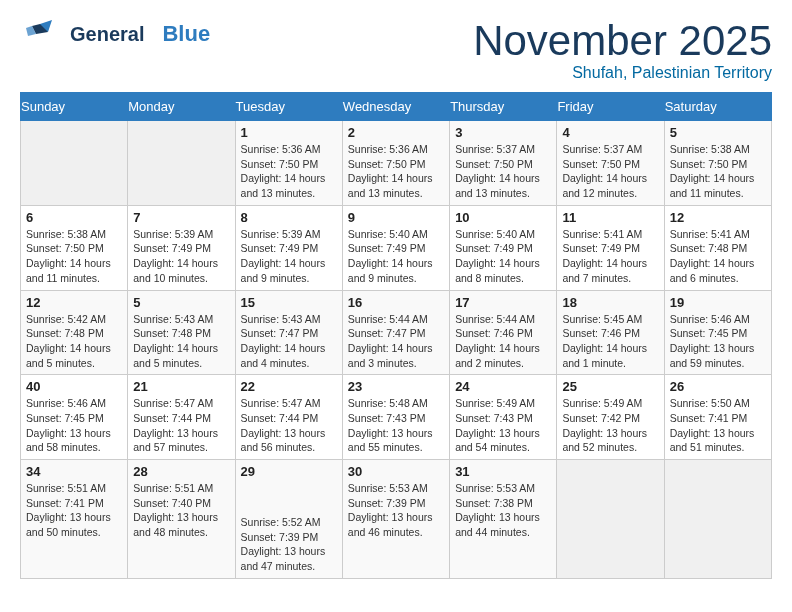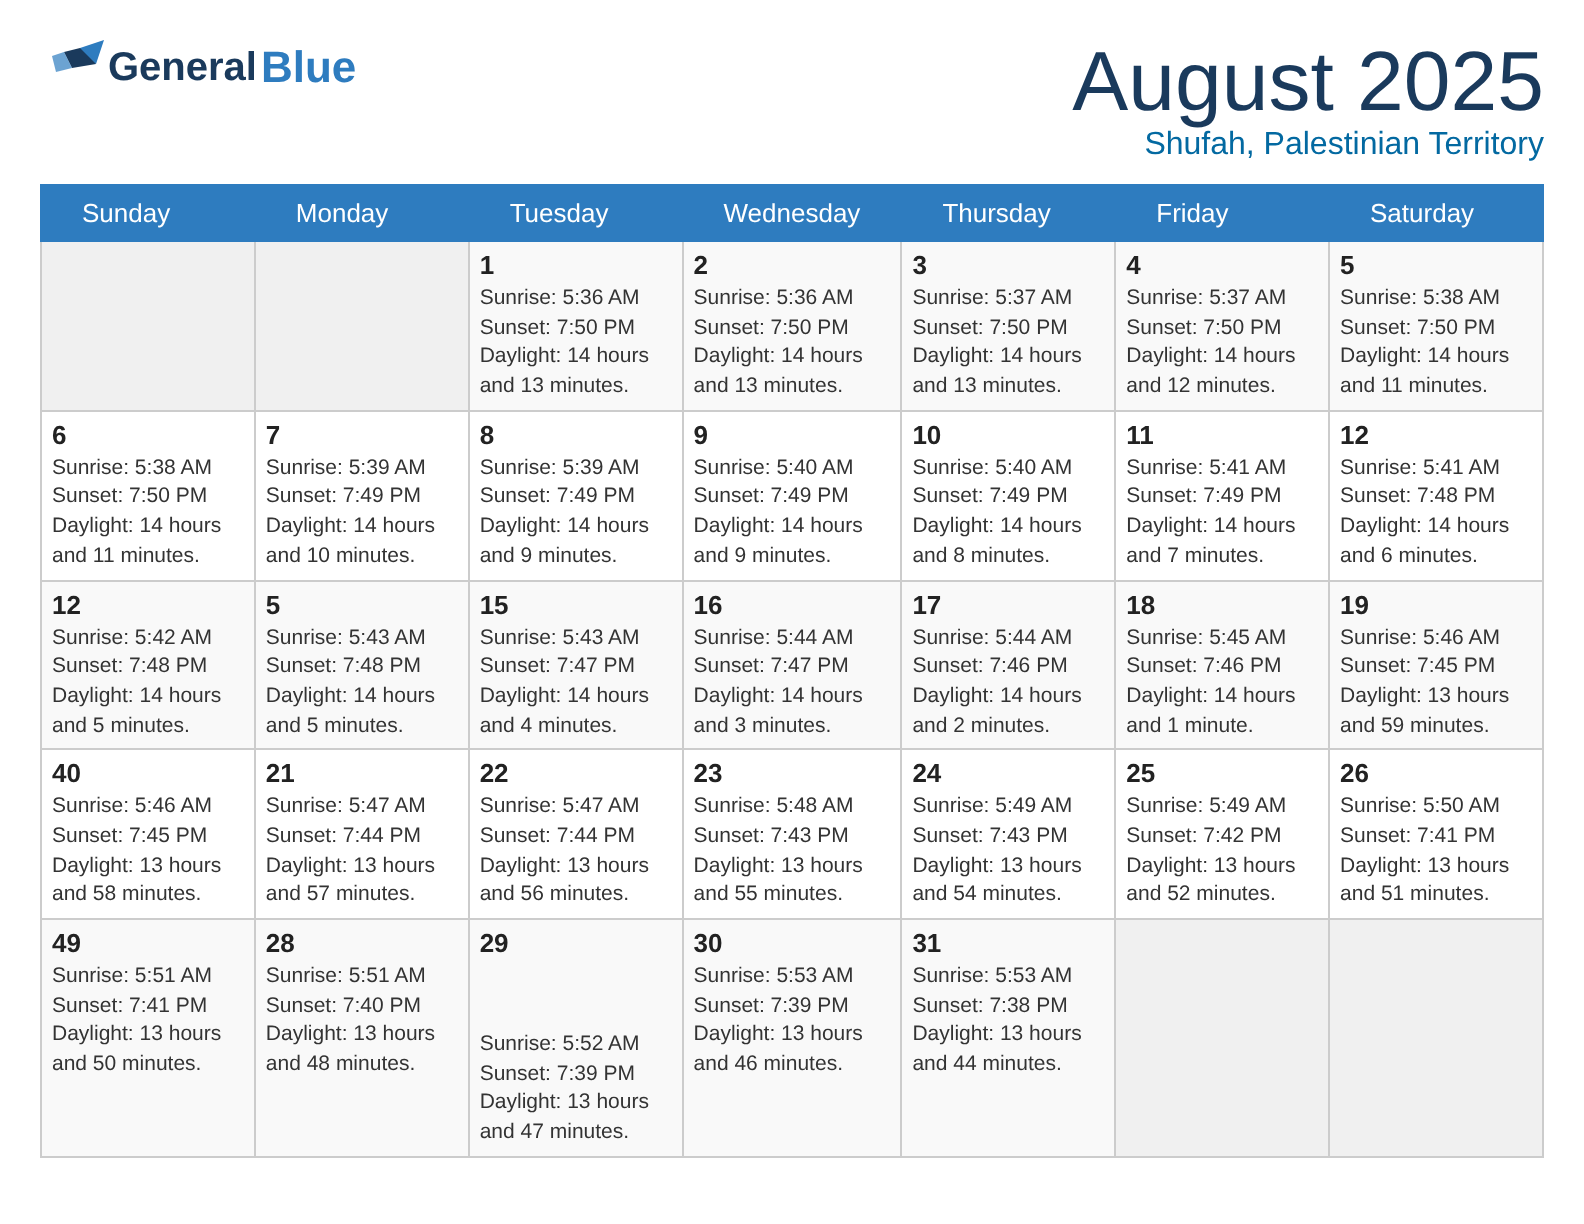--- a/index.html
+++ b/index.html
@@ -36,21 +36,21 @@
       margin-top: 2px;
     }
     .calendar {
       width: 100%;
       border-collapse: collapse;
       font-size: 11px;
     }
     .calendar thead th {
       background-color: #2e7cbf;
       color: #fff;
-      padding: 6px 20px;
+      padding: 6px 0;
       text-align: left;
       font-size: 13px;
       font-weight: normal;
       border: 1px solid #2e7cbf;
     }
     .calendar tbody td {
       border: 1px solid #ccc;
       vertical-align: top;
       padding: 4px 5px;
       width: 107px;
@@ -74,21 +74,21 @@
       color: #333;
       font-size: 10.5px;
       line-height: 1.4;
     }
     .empty-cell {
       background: #f0f0f0 !important;
     }
     .logo-wrapper {
       display: flex;
       align-items: center;
-      gap: 2px;
+      gap: 18px;
     }
     .logo-general {
       color: #1a3a5c;
       font-size: 20px;
       font-weight: bold;
     }
     .logo-blue-text {
       color: #2e7cbf;
       font-size: 22px;
       font-weight: bold;
@@ -103,21 +103,21 @@
       <svg width="32" height="28" viewBox="0 0 32 28">
         <polygon points="20,4 32,0 28,12 20,8" fill="#2e7cbf"></polygon>
         <polygon points="20,4 28,12 16,14 12,6" fill="#1a3a5c"></polygon>
         <polygon points="12,6 16,14 8,16 6,8" fill="#2e7cbf" opacity="0.7"></polygon>
       </svg>
       <span class="logo-general">General</span>
         <span class="logo-blue-text">Blue</span>
     </div>
   </div>
   <div class="title-area">
-    <div class="month-year">August 2025</div>
+    <div class="month-year">November 2025</div>
     <div class="location">Shufah, Palestinian Territory</div>
   </div>
 </div>
 
 <table class="calendar">
   <thead>
     <tr>
     <th>Sunday</th>
         <th>Monday</th>
         <th>Tuesday</th>
@@ -315,21 +315,21 @@
         <td>
           <span class="day-number">26</span>
           <div class="day-info" style="white-space: pre-line;">Sunrise: 5:50 AM
 Sunset: 7:41 PM
 Daylight: 13 hours
 and 51 minutes.</div>
         </td>
       </tr>
       <tr>
         <td>
-          <span class="day-number">49</span>
+          <span class="day-number">34</span>
           <div class="day-info" style="white-space: pre-line;">Sunrise: 5:51 AM
 Sunset: 7:41 PM
 Daylight: 13 hours
 and 50 minutes.</div>
         </td>
         <td>
           <span class="day-number">28</span>
           <div class="day-info" style="white-space: pre-line;">Sunrise: 5:51 AM
 Sunset: 7:40 PM
 Daylight: 13 hours

